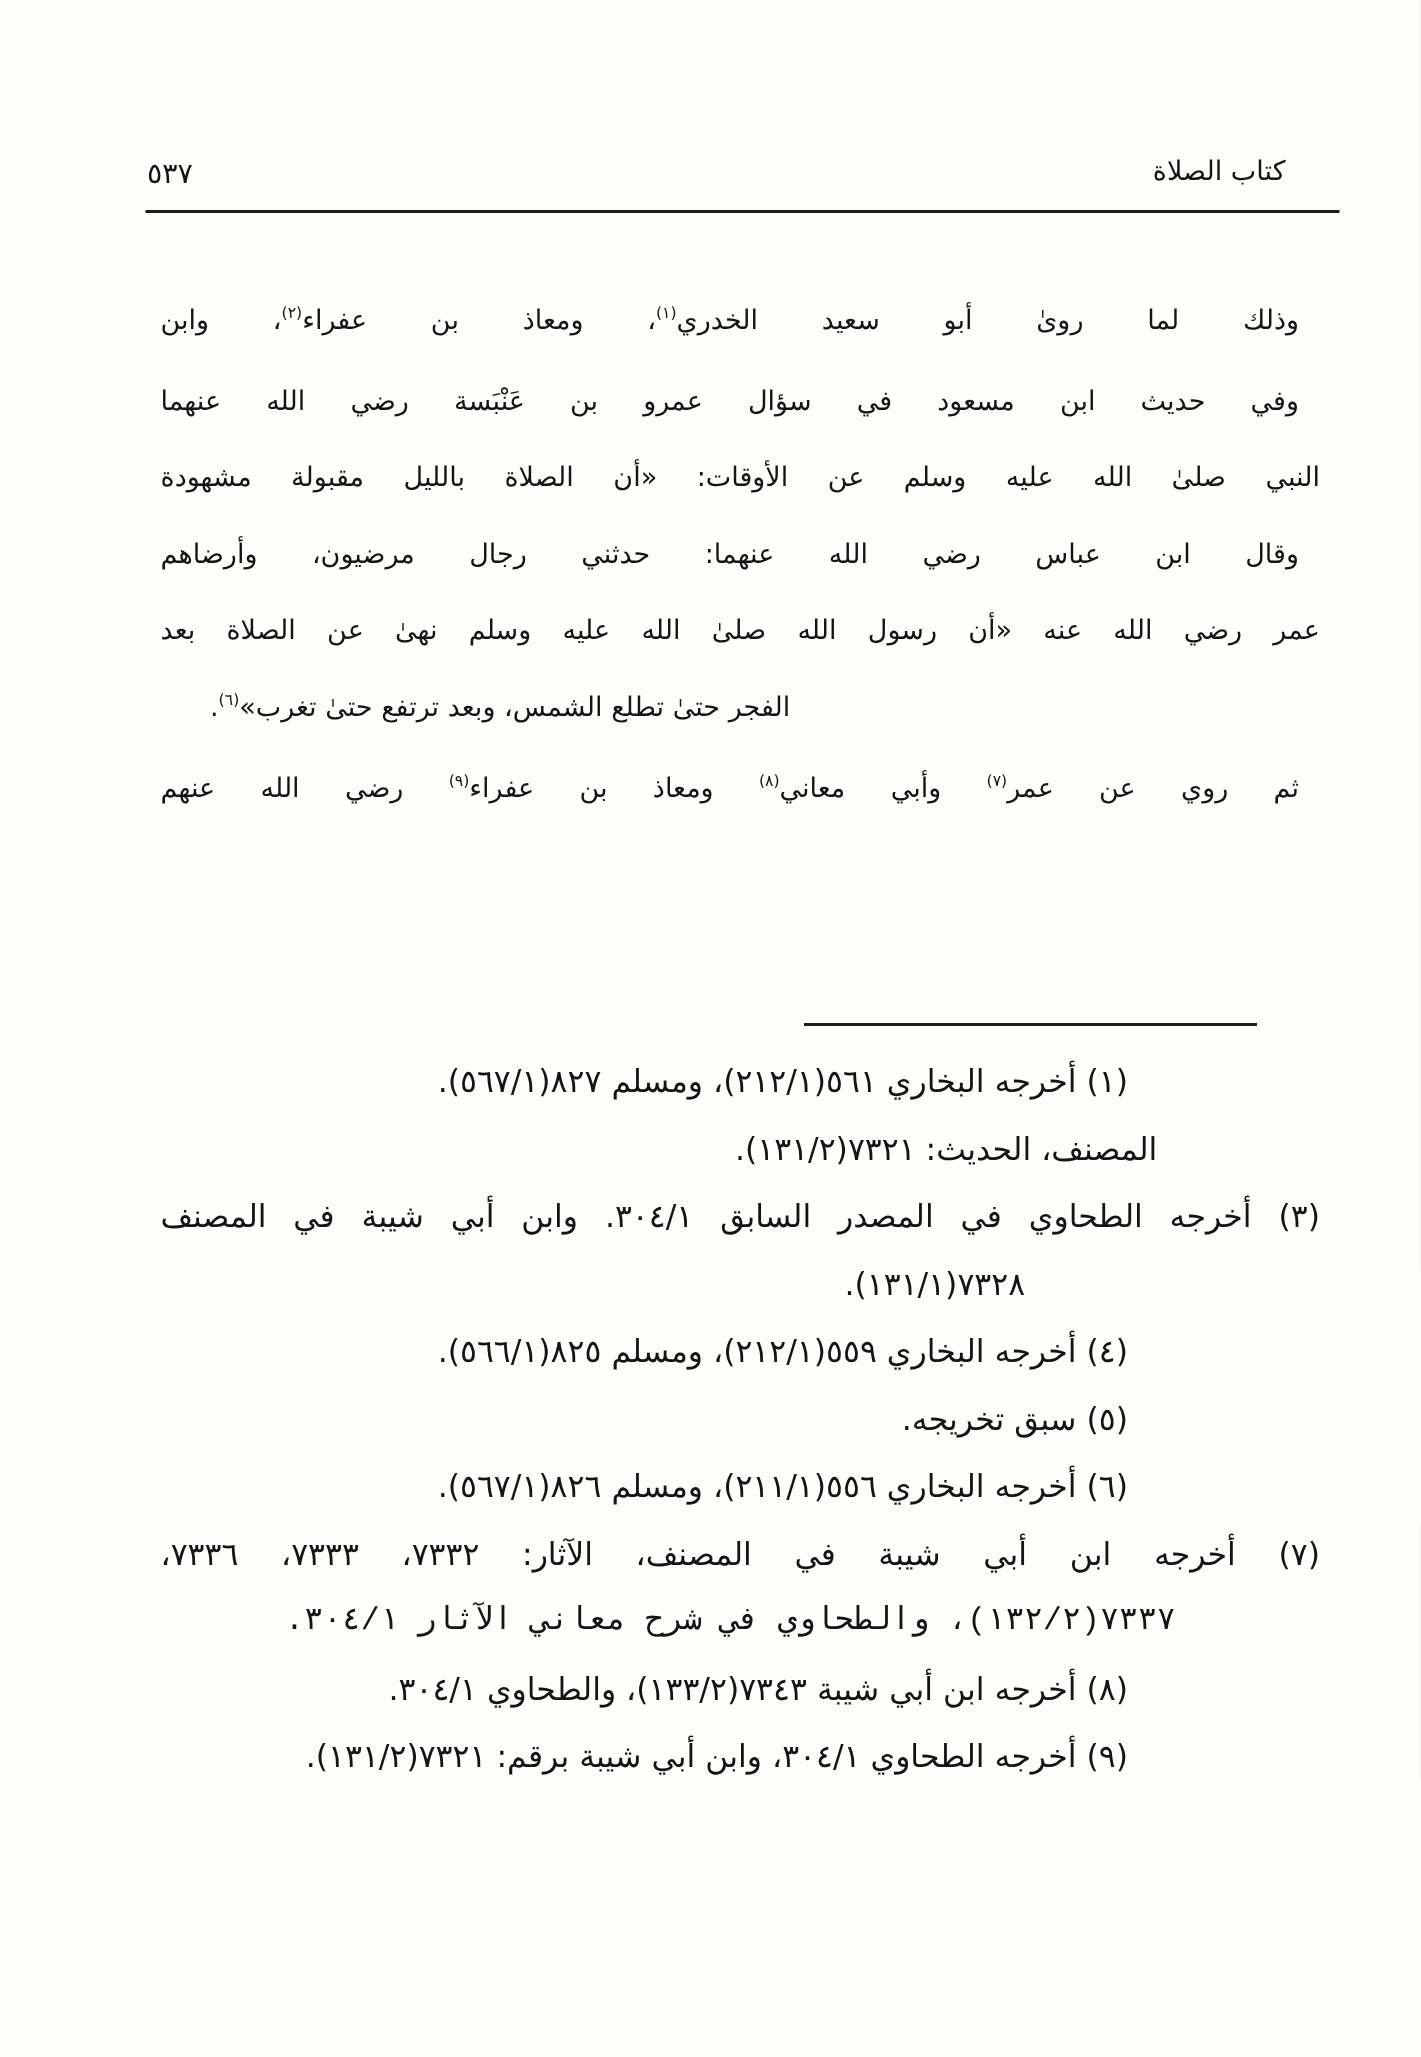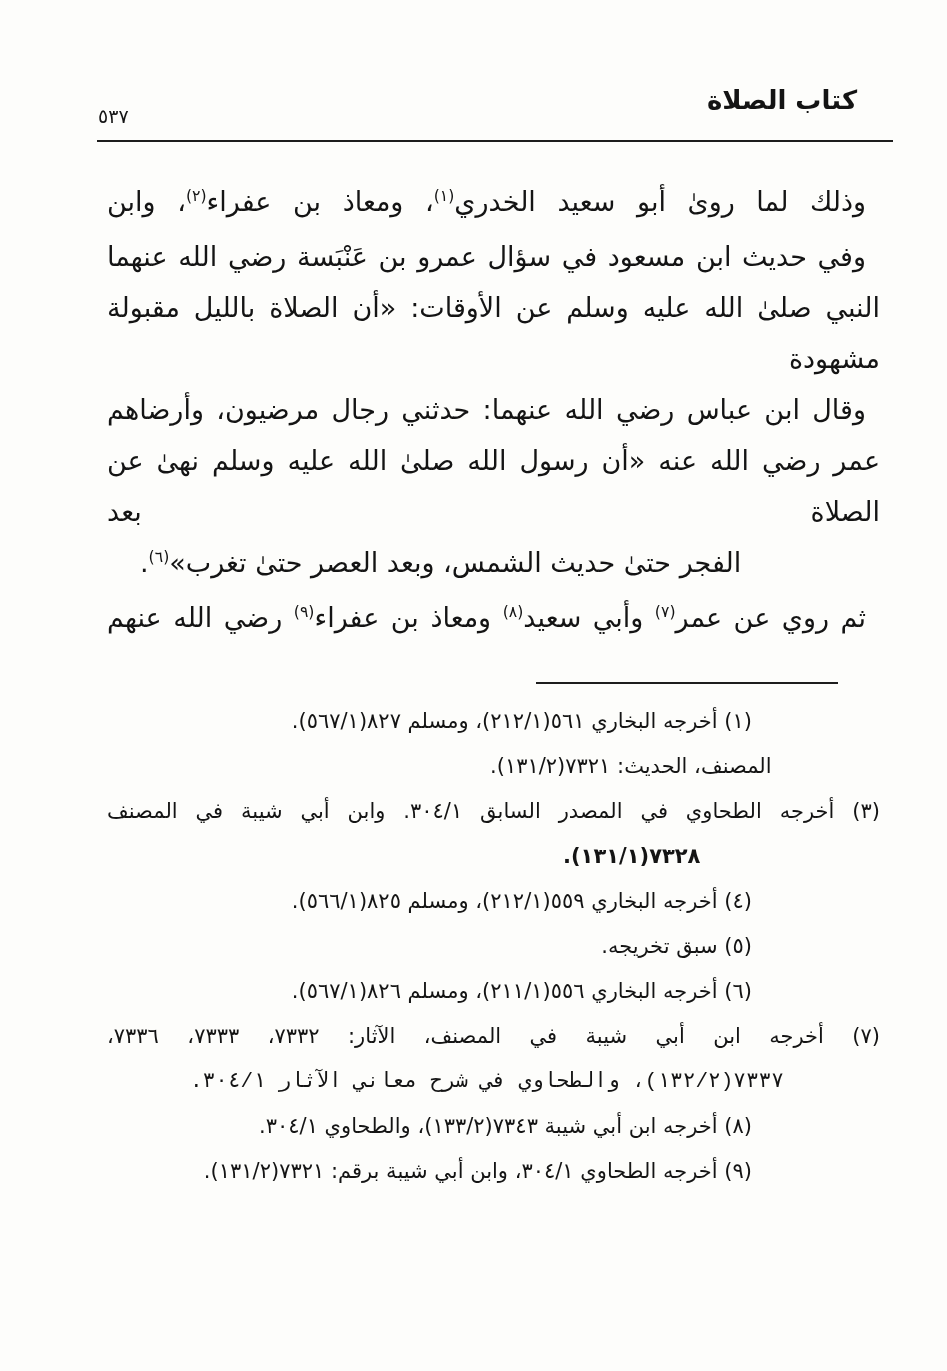--- a/index.html
+++ b/index.html
@@ -7,34 +7,34 @@
     position:relative;
     width:947px;height:1371px;
     margin:0 auto;
     background:#fdfdfb;
     color:#141414;
     direction:rtl;
     font-family:"DejaVu Sans", sans-serif;
     overflow:hidden;
   }
   .header-title{
-    position:absolute;top:82px;right:90px;
-    font-size:26px;line-height:36px;font-weight:bold;
+    position:absolute;top:97px;right:90px;
+    font-size:18px;line-height:36px;
   }
   .page-number{
     position:absolute;top:99px;left:98px;
     font-size:19px;letter-spacing:3px;line-height:34px;
   }
   .header-rule{
     position:absolute;top:140px;left:97px;width:796px;height:2px;
     background:#1d1d1d;
   }
   .body-text{
-    position:absolute;top:176px;right:67px;width:773px;
-    font-size:27px;line-height:51px;
+    position:absolute;top:188px;right:67px;width:773px;
+    font-size:18px;line-height:51px;
   }
   .footnotes{
     position:absolute;top:699px;right:67px;width:773px;
     font-size:21px;line-height:45px;margin-left:20px;
   }
   .fn-separator{
     position:absolute;top:682px;left:536px;width:302px;height:2px;
     background:#1d1d1d;
   }
   .tline{width:100%;box-sizing:border-box;}
@@ -56,39 +56,39 @@
       <div>
         <div class="tline l-first"><span>وذلك لما روىٰ أبو سعيد الخدري</span><span class="fnref">(١)</span><span>، ومعاذ بن عفراء</span><span class="fnref">(٢)</span><span>، وابن</span></div>
       </div>
       <div>
         <div class="tline l-first"><span>وفي حديث ابن مسعود في سؤال عمرو بن عَنْبَسة رضي الله عنهما</span></div>
         <div class="tline l-full"><span>النبي صلىٰ الله عليه وسلم عن الأوقات: «أن الصلاة بالليل مقبولة مشهودة</span></div>
       </div>
       <div>
         <div class="tline l-first"><span>وقال ابن عباس رضي الله عنهما: حدثني رجال مرضيون، وأرضاهم</span></div>
         <div class="tline l-full"><span>عمر رضي الله عنه «أن رسول الله صلىٰ الله عليه وسلم نهىٰ عن الصلاة بعد</span></div>
-        <div class="tline l-end" style="padding-left: 33px;"><span>الفجر حتىٰ حديث الشمس، وبعد العصر حتىٰ تغرب»</span><span class="fnref">(٦)</span><span>.</span></div>
+        <div class="tline l-end" style="padding-left: 33px;"><span>الفجر حتىٰ تطلع الشمس، وبعد ترتفع حتىٰ تغرب»</span><span class="fnref">(٦)</span><span>.</span></div>
       </div>
       <div>
-        <div class="tline l-first"><span>ثم روي عن عمر</span><span class="fnref">(٧)</span><span> وأبي سعيد</span><span class="fnref">(٨)</span><span> ومعاذ بن عفراء</span><span class="fnref">(٩)</span><span> رضي الله عنهم</span></div>
+        <div class="tline l-first"><span>ثم روي عن عمر</span><span class="fnref">(٧)</span><span> وأبي معاني</span><span class="fnref">(٨)</span><span> ومعاذ بن عفراء</span><span class="fnref">(٩)</span><span> رضي الله عنهم</span></div>
       </div>
     </div>
 
   <div class="fn-separator"></div>
 
   <div class="footnotes" id="footnotes">
       <div>
         <div class="tline l-single"><span>(١) أخرجه البخاري ٥٦١(٢١٢/١)، ومسلم ٨٢٧(٥٦٧/١).</span></div>
       </div>
       <div>
         <div class="tline l-end" style="padding-left: 383px;"><span>المصنف، الحديث: ٧٣٢١(١٣١/٢).</span></div>
       </div>
       <div>
         <div class="tline l-full"><span>(٣) أخرجه الطحاوي في المصدر السابق ٣٠٤/١. وابن أبي شيبة في المصنف</span></div>
-        <div class="tline l-end" style="padding-left: 456px; font-weight: bold;"><span>٧٣٢٨(١٣١/١).</span></div>
+        <div class="tline l-end" style="padding-left: 456px;"><span>٧٣٢٨(١٣١/١).</span></div>
       </div>
       <div>
         <div class="tline l-single"><span>(٤) أخرجه البخاري ٥٥٩(٢١٢/١)، ومسلم ٨٢٥(٥٦٦/١).</span></div>
       </div>
       <div>
         <div class="tline l-single"><span>(٥) سبق تخريجه.</span></div>
       </div>
       <div>
         <div class="tline l-single"><span>(٦) أخرجه البخاري ٥٥٦(٢١١/١)، ومسلم ٨٢٦(٥٦٧/١).</span></div>
       </div>

